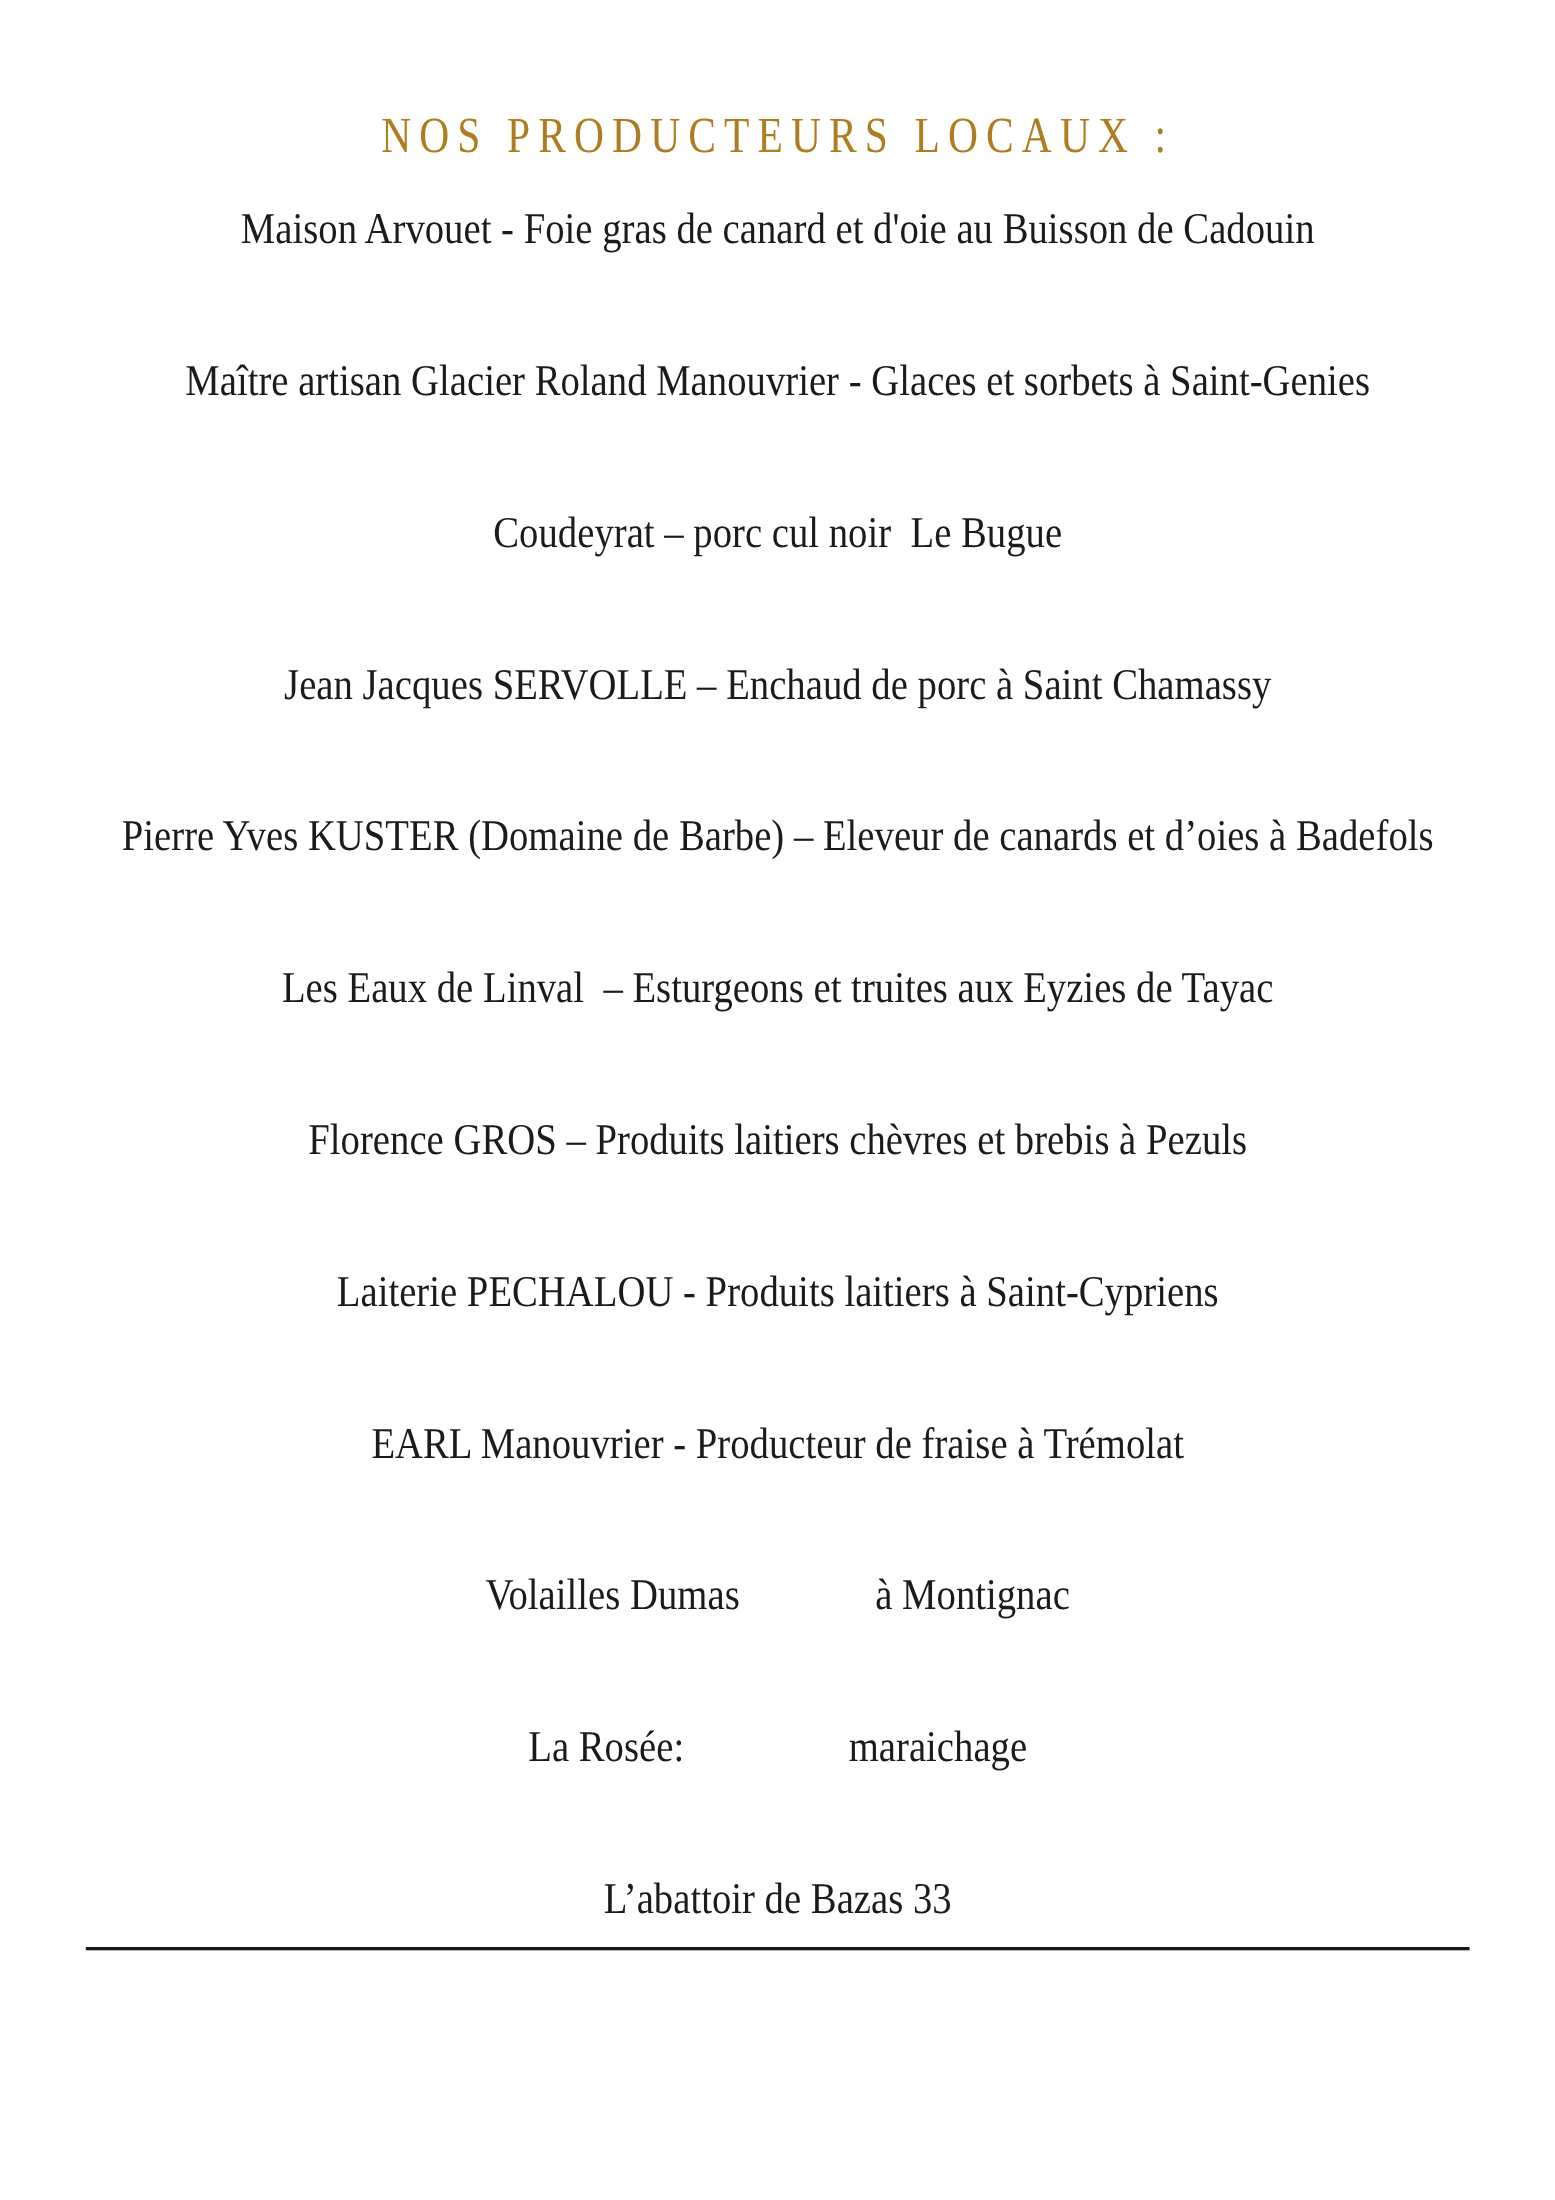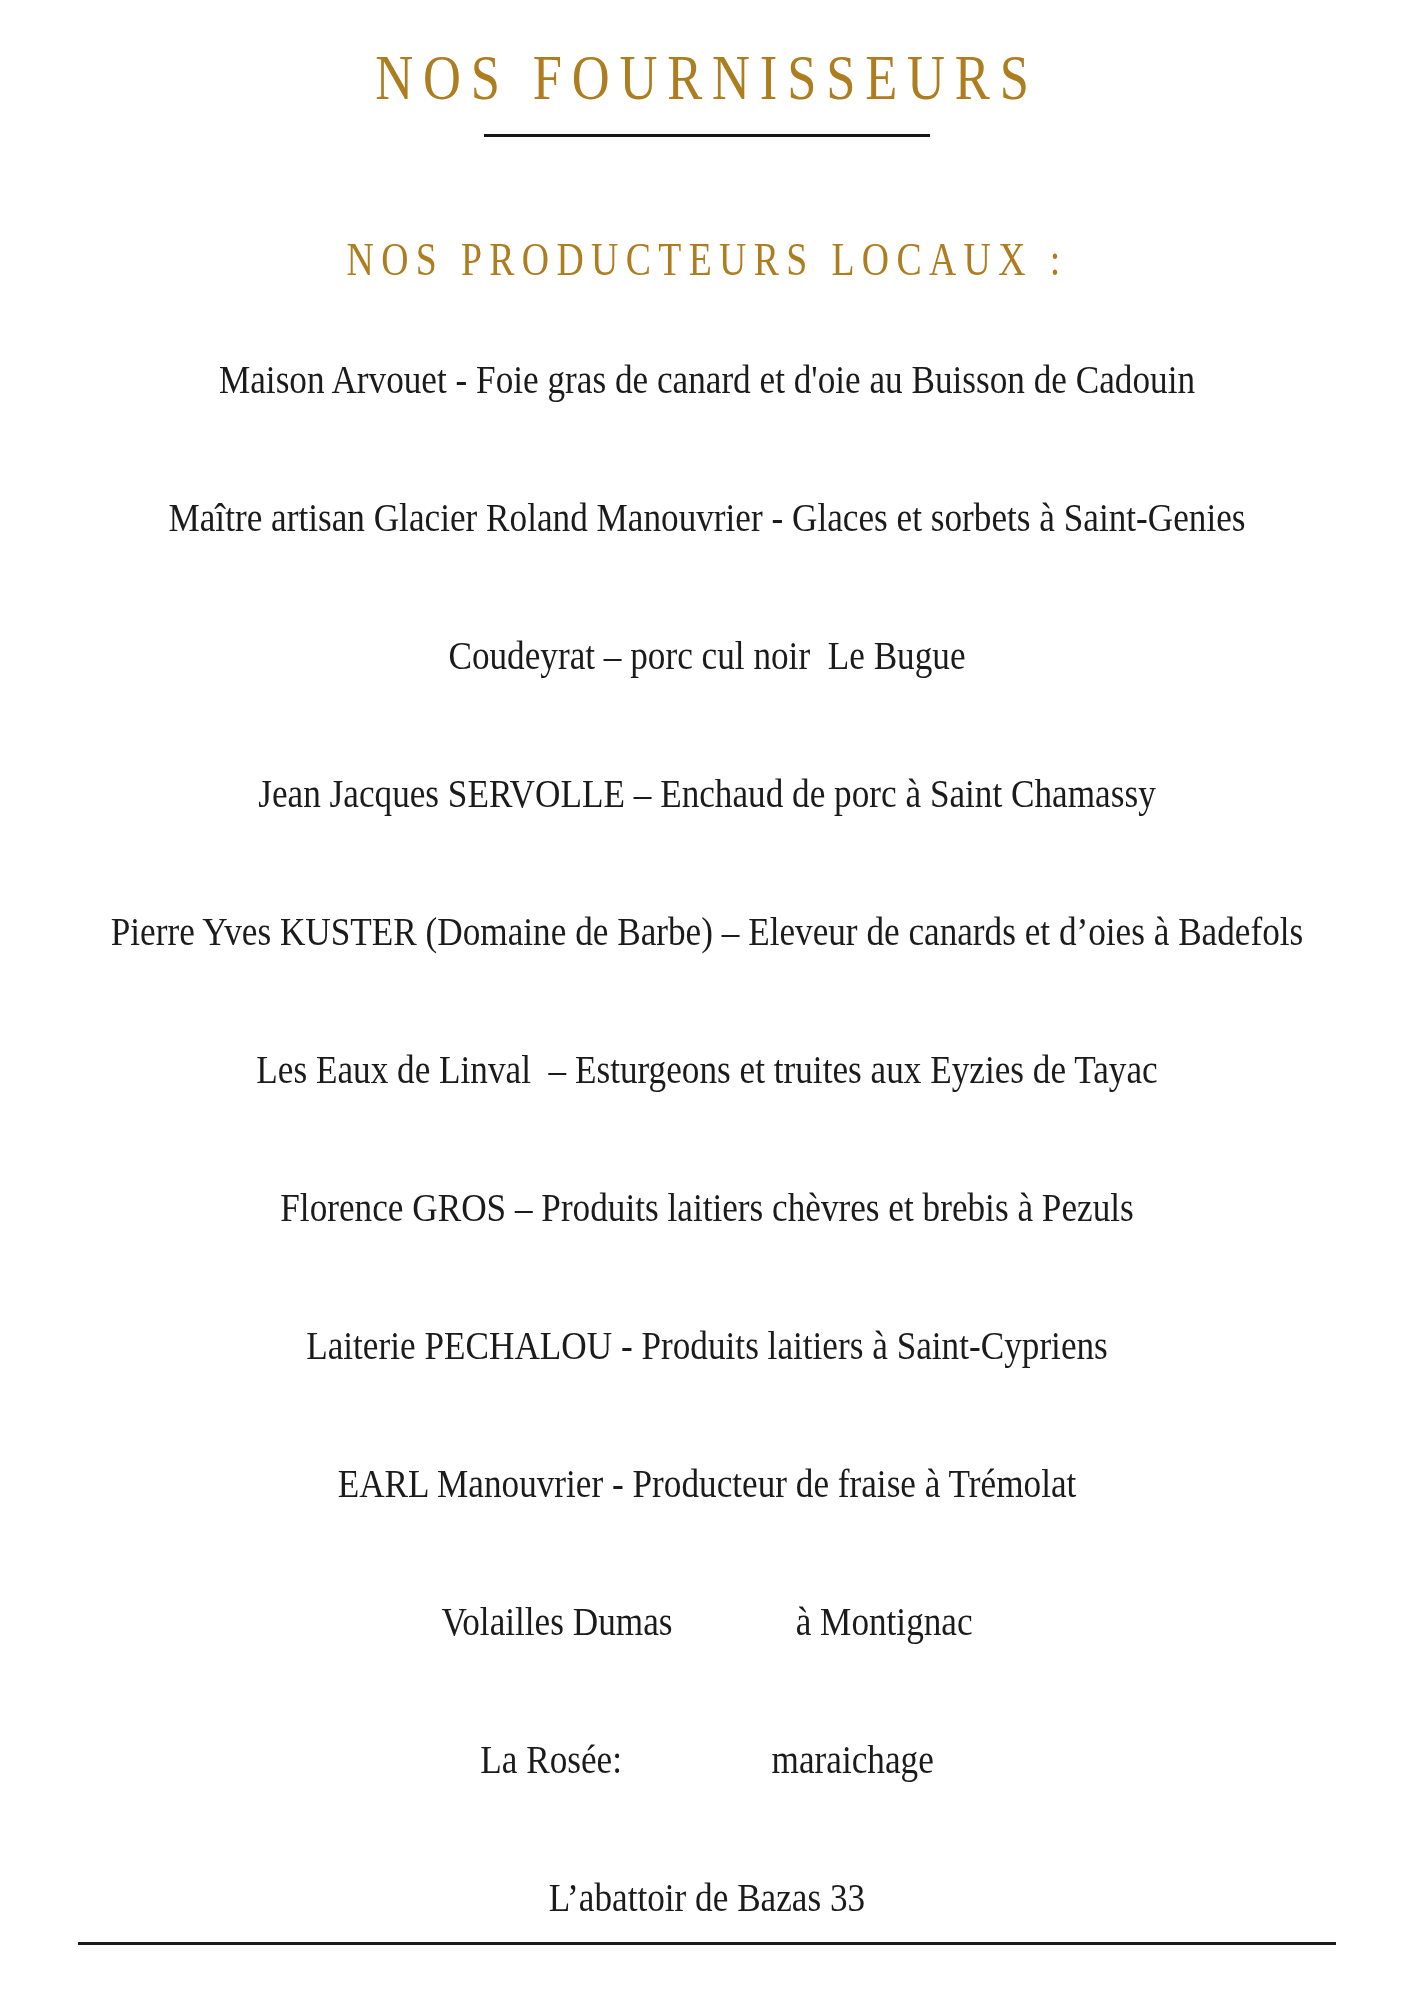--- a/index.html
+++ b/index.html
@@ -41,21 +41,21 @@
     font-size: 46px;
     font-weight: 400;
     line-height: 1;
     letter-spacing: 9px;
     color: #AE7D20;
     transform: scaleX(0.82);
     transform-origin: center;
     white-space: nowrap;
   }
   .supplier-list {
-    margin-top: 77px;
+    margin-top: 42px;
   }
   .supplier-line {
     margin: 0 0 98px 0;
     text-align: center;
     font-size: 40px;
     font-weight: 400;
     line-height: 40px;
     color: #1b1b1b;
     white-space: pre-wrap;
     transform: scaleX(0.88);
@@ -69,24 +69,20 @@
     height: 0;
     border-top: 3px solid #1a1a1a;
     margin: 24px auto 0 auto;
   }
 </style>
 </head>
 <body>
 
 <div class="page">
 
-  <header>
-    <h1 class="page-title">NOS FOURNISSEURS</h1>
-    <div class="title-rule"></div>
-  </header>
 
   <h2 class="section-heading">NOS PRODUCTEURS LOCAUX :</h2>
 
   <main class="supplier-list">
     <p class="supplier-line">Maison Arvouet - Foie gras de canard et d'oie au Buisson de Cadouin</p>
     <p class="supplier-line">Maître artisan Glacier Roland Manouvrier - Glaces et sorbets à Saint-Genies</p>
     <p class="supplier-line">Coudeyrat – porc cul noir  Le Bugue</p>
     <p class="supplier-line">Jean Jacques SERVOLLE – Enchaud de porc à Saint Chamassy</p>
     <p class="supplier-line">Pierre Yves KUSTER (Domaine de Barbe) – Eleveur de canards et d’oies à Badefols</p>
     <p class="supplier-line">Les Eaux de Linval  – Esturgeons et truites aux Eyzies de Tayac</p>

